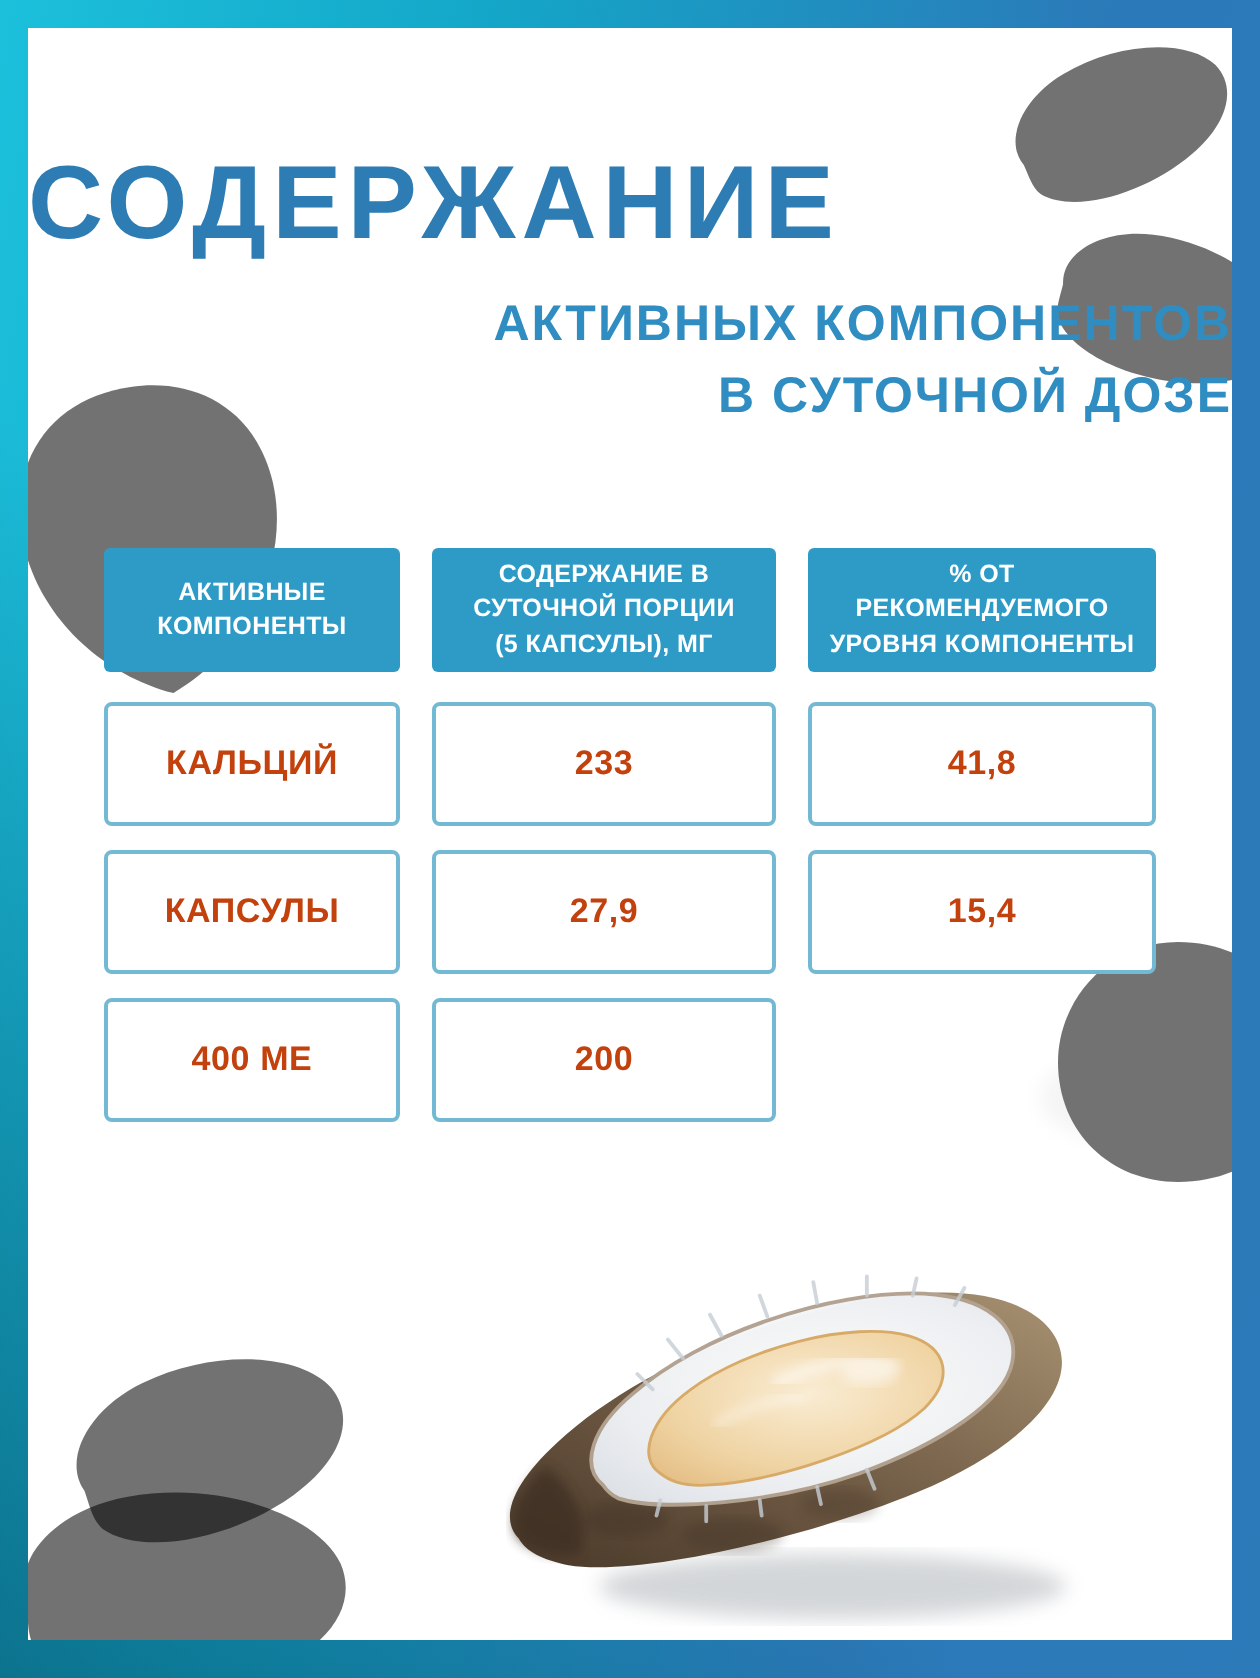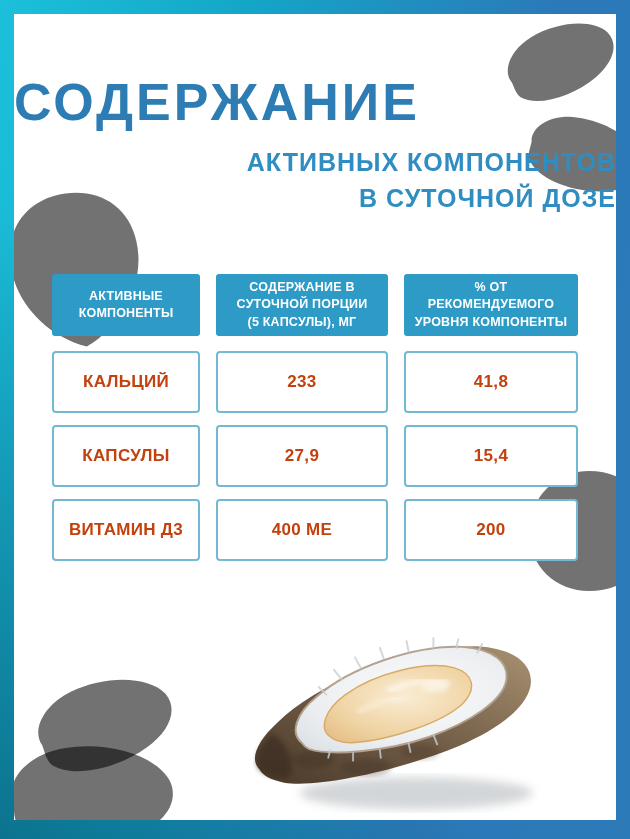--- a/index.html
+++ b/index.html
@@ -163,21 +163,20 @@
       </div>
       <div class="t-grid body-grid">
         <div class="td">КАЛЬЦИЙ</div>
         <div class="td">233</div>
         <div class="td">41,8</div>
 
         <div class="td">КАПСУЛЫ</div>
         <div class="td">27,9</div>
         <div class="td">15,4</div>
 
-        <div class="td">ВИТАМИН Д3</div>
         <div class="td">400 МЕ</div>
         <div class="td">200</div>
       </div>
     </div>
 
     <svg class="oyster" viewBox="0 0 320 230">
       <defs>
         <linearGradient id="brownG" x1="0" y1="1" x2="1" y2="0">
           <stop offset="0" stop-color="#4a392a"></stop>
           <stop offset="0.45" stop-color="#6f5a44"></stop>

